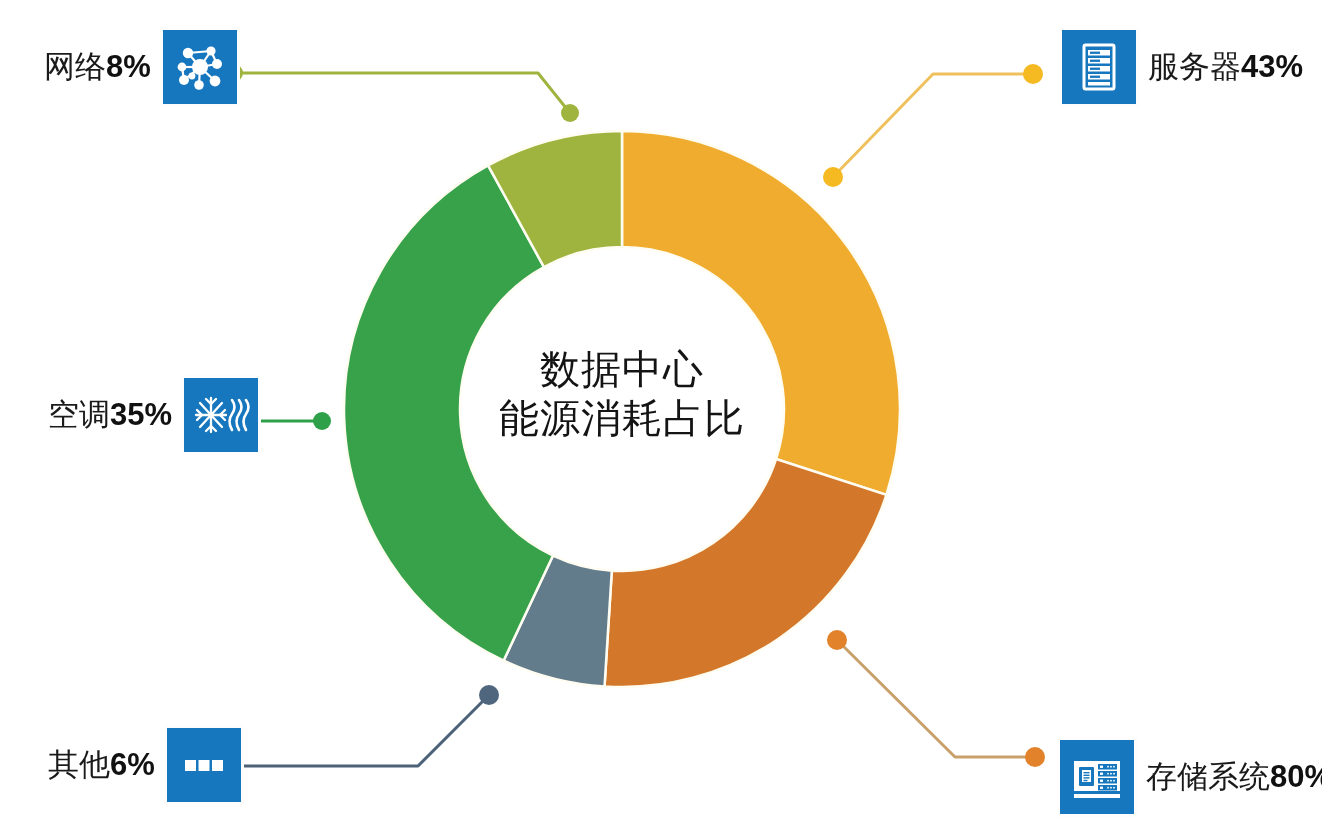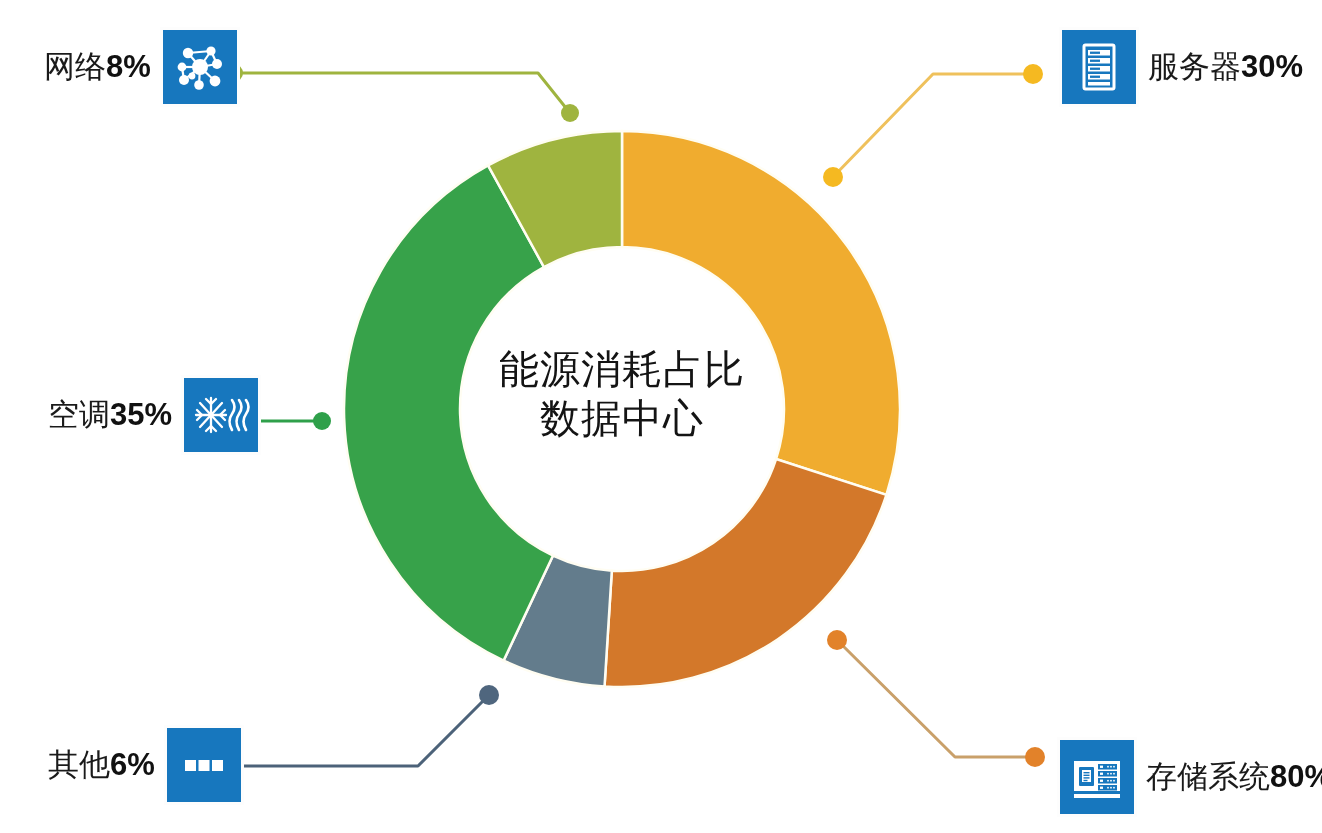--- a/index.html
+++ b/index.html
@@ -139,22 +139,22 @@
         <path d="M 503.6333569449099 660.5419205855535 A 278 278 0 0 1 488.0724785997229 165.38674294780606 L 543.955904795522 267.03831783289417 A 162 162 0 0 0 553.0237547664583 555.5819824994952 Z" fill="#37A24A" stroke="#FFFDF2" stroke-width="2.5">
           <title>空调 35%</title>
         </path>
         <path d="M 488.0724785997229 165.38674294780606 A 278 278 0 0 1 622 131 L 622 247 A 162 162 0 0 0 543.955904795522 267.03831783289417 Z" fill="#9FB43F" stroke="#FFFDF2" stroke-width="2.5">
           <title>网络 8%</title>
         </path>
       </g>
   </svg>
 
   <div id="center-caption">
+    <div>数据中心</div>
     <div>能源消耗占比</div>
-    <div>数据中心</div>
   </div>
 
   <div class="callout align-right" style="left:44px; top:30px;">
     <div class="callout-text">
       <span class="callout-name">网络</span>
       <span class="callout-pct">8%</span>
     </div>
     <div class="icon-tile">
       <svg width="58" height="58" viewBox="0 0 58 58">
         <g stroke="#ffffff" stroke-width="2.2" fill="none">
@@ -198,21 +198,21 @@
         <g fill="#1777be">
           <rect x="18" y="11.6" width="10" height="2.3"></rect>
           <rect x="18" y="19.6" width="10" height="2.3"></rect>
           <rect x="18" y="27.6" width="10" height="2.3"></rect>
           <rect x="18" y="35.6" width="10" height="2.3"></rect>
         </g>
       </svg>
     </div>
     <div class="callout-text">
       <span class="callout-name">服务器</span>
-      <span class="callout-pct">30%</span>
+      <span class="callout-pct">43%</span>
     </div>
   </div>
 
   <div class="callout align-right" style="left:48px; top:378px;justify-content:flex-end;">
     <div class="callout-text">
       <span class="callout-name">空调</span>
       <span class="callout-pct">35%</span>
     </div>
     <div class="icon-tile">
       <svg width="58" height="50" viewBox="0 0 58 50">

